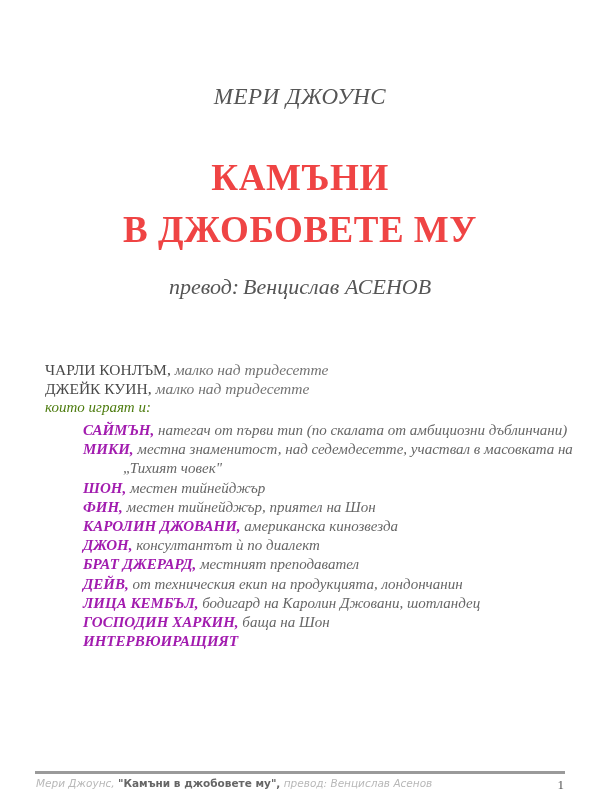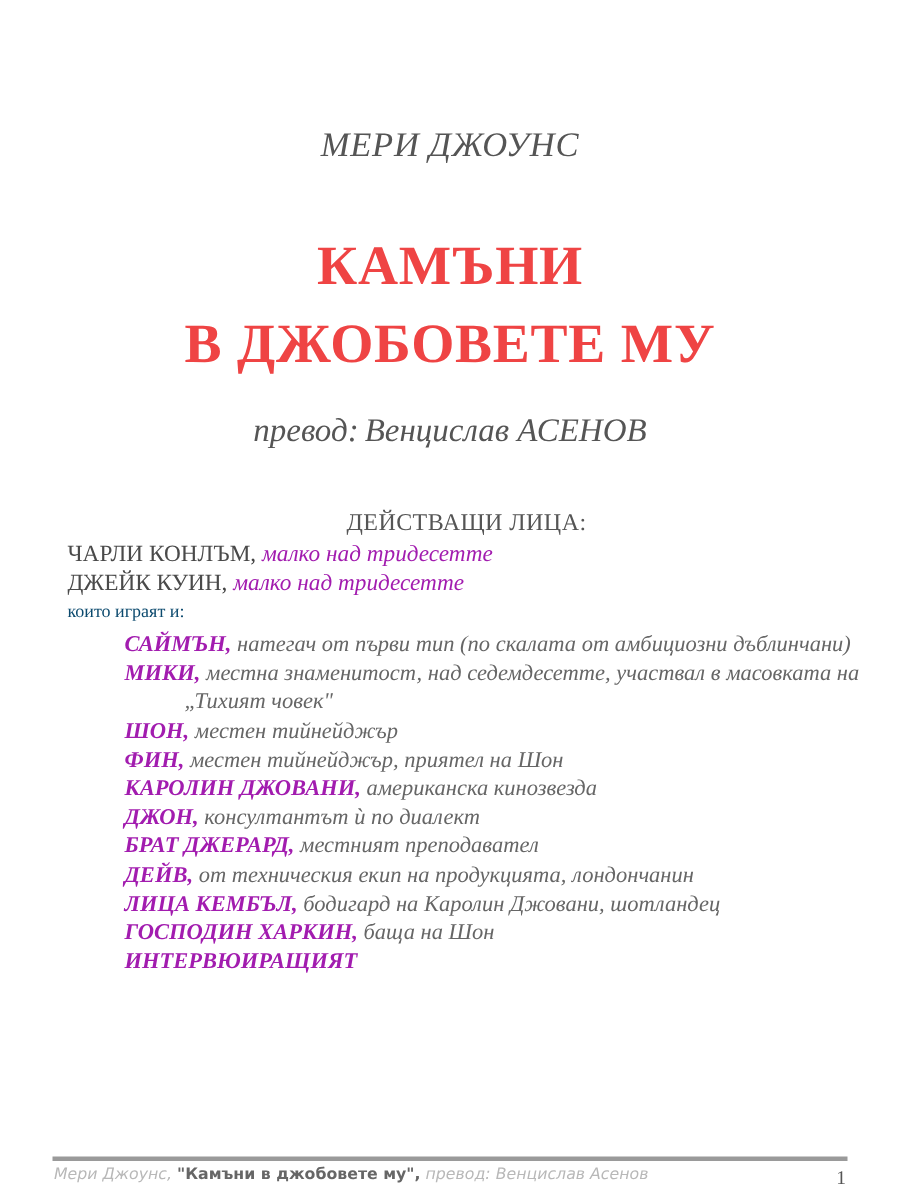--- a/index.html
+++ b/index.html
@@ -30,22 +30,22 @@
     .translator .tr-name { margin-left: 4px; }
 
     .cast-heading {
       position: absolute; left: 0; width: 600px; padding-left: 22px; top: 340px;
       text-align: center; font-size: 16px; color: #555; letter-spacing: 0.3px;
     }
 
     .lead-list { position: absolute; left: 45px; top: 360px; width: 540px; }
     .lead-row { font-size: 15.5px; line-height: 19px; white-space: nowrap; color: #444; }
     .lead-row .name { font-weight: normal; color: #4a4a4a; }
-    .lead-row .desc { font-style: italic; color: #a21caf; }
-    .who-play { font-size: 12px; line-height: 19px; color: #0c4a6e; }
+    .lead-row .desc { font-style: italic; color: #737373; }
+    .who-play { font-style: italic; font-size: 15px; line-height: 19px; color: #4d7c0f; }
 
     .role-list { position: absolute; left: 83px; top: 421px; width: 510px; }
     .role {
       font-size: 15px; line-height: 19.2px; color: #555;
       padding-left: 40px; text-indent: -40px;
     }
     .role .name { font-weight: bold; font-style: italic; color: #a21caf; }
     .role .desc { font-style: italic; color: #666; }
 
     .footer-rule {
@@ -73,21 +73,20 @@
 
   <div class="title">
     <div>КАМЪНИ</div>
     <div>В ДЖОБОВЕТЕ МУ</div>
   </div>
 
   <div class="translator">
     <span>превод:</span><span class="tr-name">Венцислав АСЕНОВ</span>
   </div>
 
-  <div class="cast-heading">ДЕЙСТВАЩИ ЛИЦА:</div>
 
   <div class="lead-list">
     <div class="lead-row">
       <span class="name">ЧАРЛИ КОНЛЪМ</span><span>, </span><span class="desc">малко над тридесетте</span>
     </div>
     <div class="lead-row">
       <span class="name">ДЖЕЙК КУИН</span><span>, </span><span class="desc">малко над тридесетте</span>
     </div>
     <div class="who-play">които играят и:</div>
   </div>

